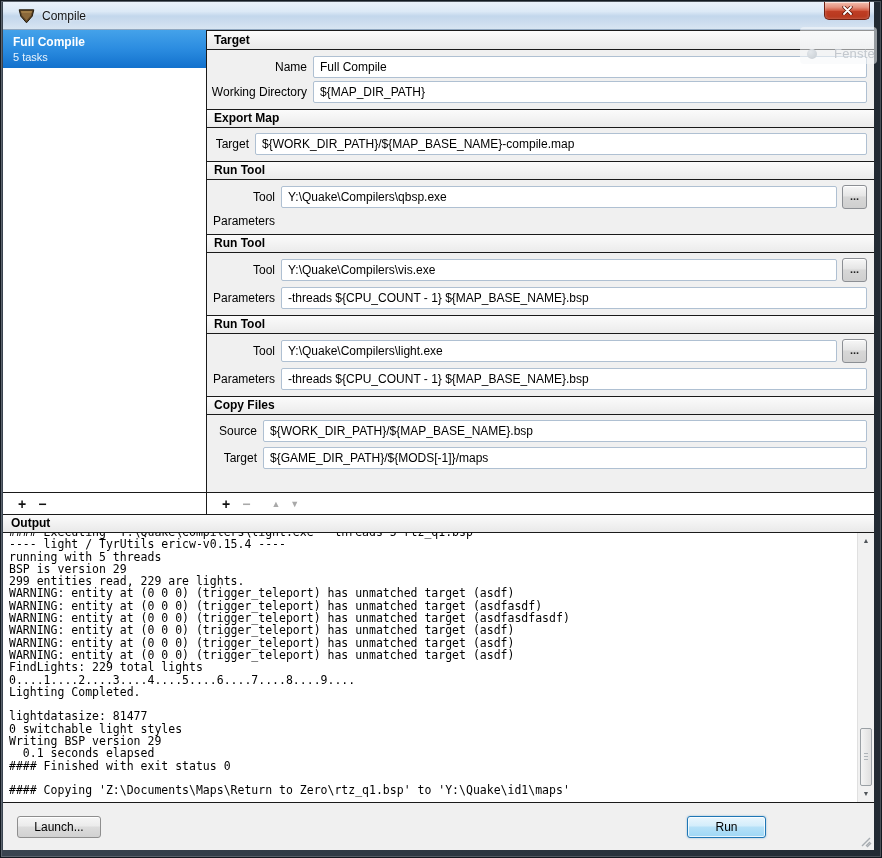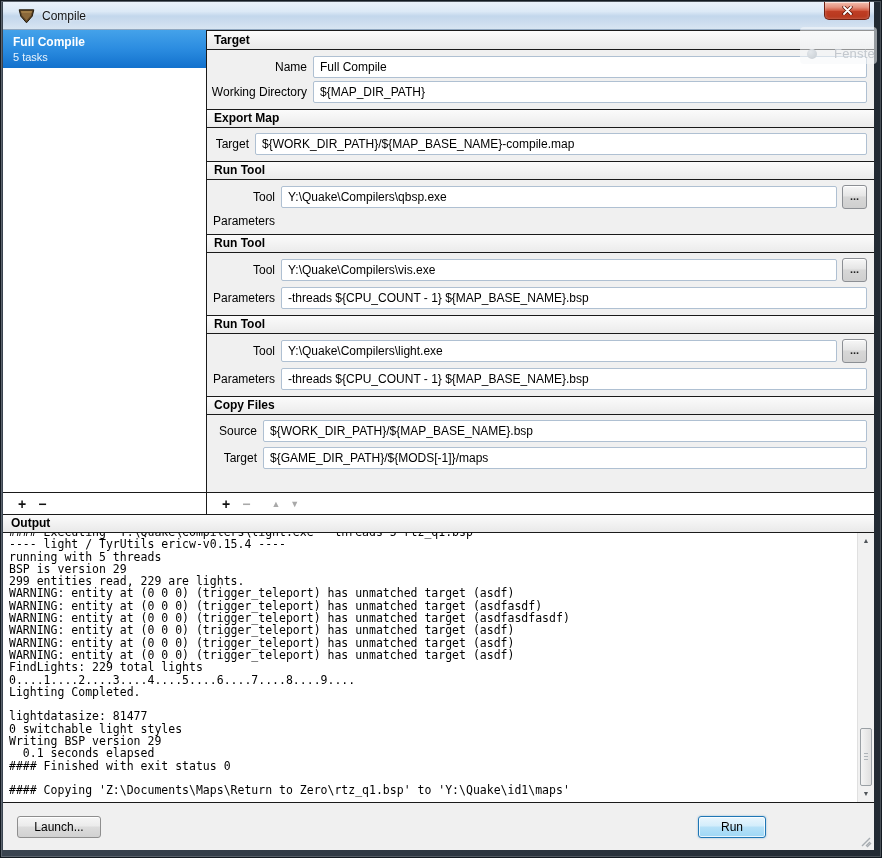--- a/index.html
+++ b/index.html
@@ -133,21 +133,21 @@
   .footer{flex:1;position:relative;background:#f0f0f0;}
   .btn{
     position:absolute;top:13px;height:22px;
     background:linear-gradient(180deg,#f6f6f6,#ebebeb 45%,#dcdcdc 50%,#d1d1d1 100%);
     border:1px solid #8e8e8e;border-radius:3px;
     font-family:"Liberation Sans",sans-serif;font-size:12px;color:#000;
     box-shadow:inset 0 1px 0 #fff;cursor:default;text-align:center;line-height:20px;
   }
   .btn-launch{left:14px;width:84px;}
   .btn-run{
-    right:108px;width:68px;
+    right:108px;width:79px;
     background:linear-gradient(180deg,#eaf6fd,#d3edfb 45%,#b6e1f8 50%,#9ed7f5 100%);
     border:1px solid #1f76b5;
     box-shadow:inset 0 0 0 1px rgba(255,255,255,.75), 0 0 2px rgba(60,140,190,.6);
   }
   .btn-close{right:0;width:92px;margin-top:42px;}
   .resize-grip{position:absolute;right:2px;bottom:2px;width:13px;height:13px;}
 </style>
 </head>
 <body>
 

